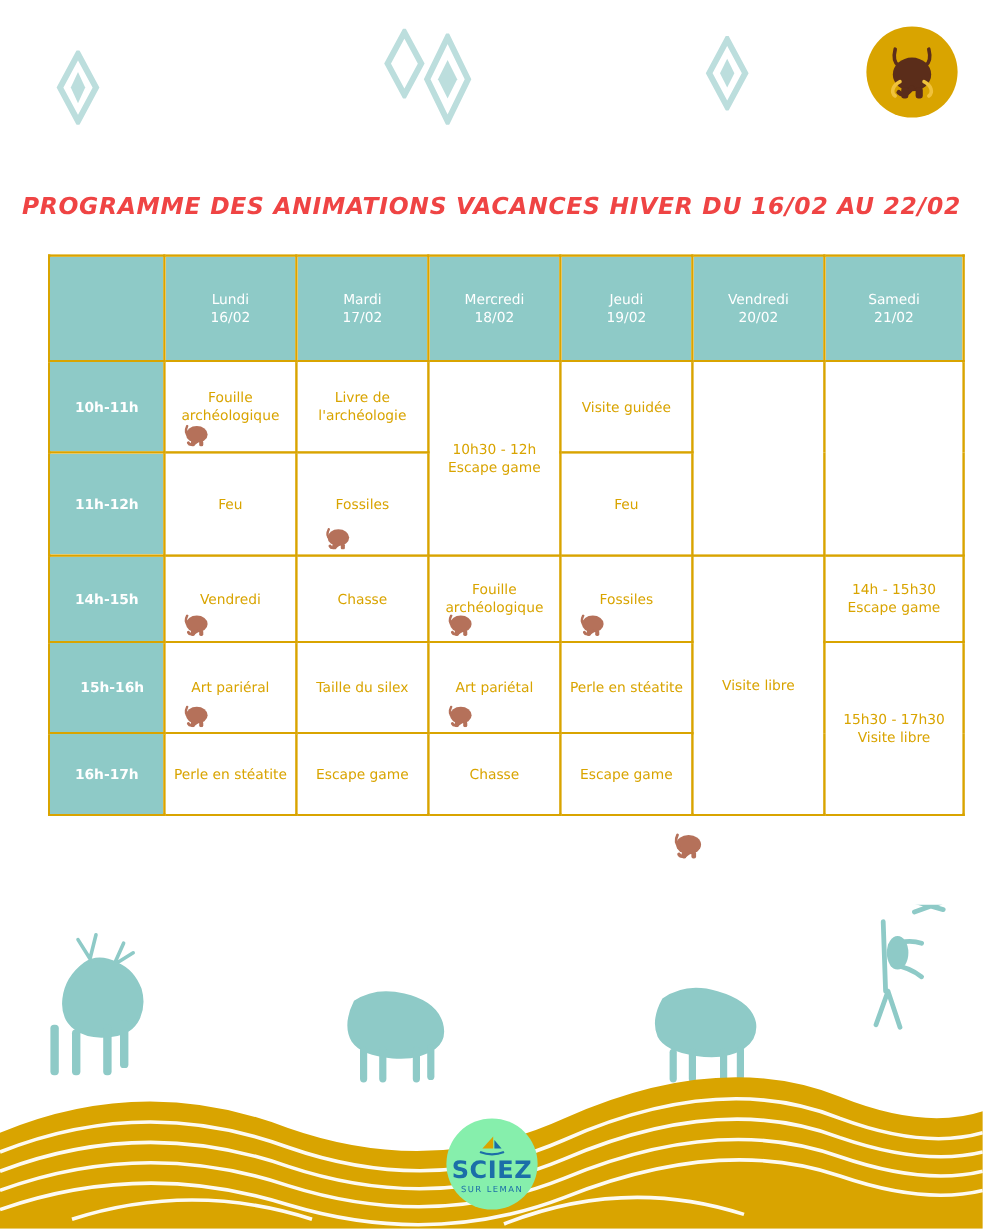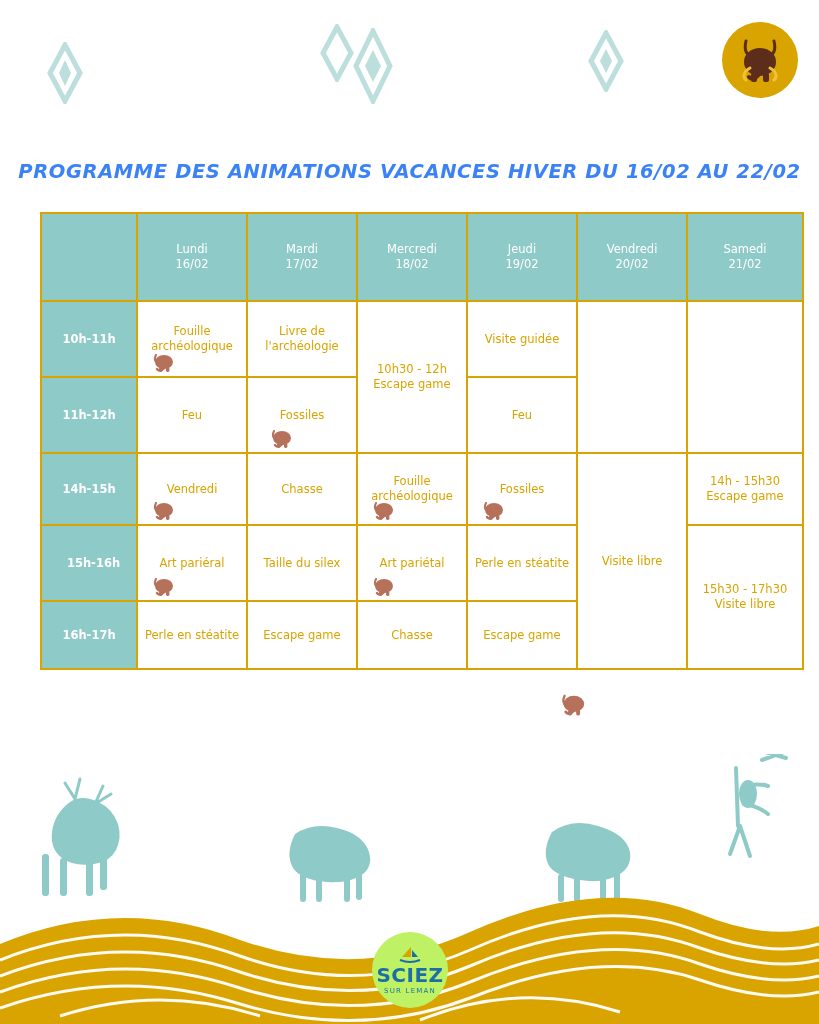--- a/index.html
+++ b/index.html
@@ -18,21 +18,21 @@
     top: 22px; left: 722px;
     width: 76px; height: 76px;
     border-radius: 50%;
     background: #d9a400;
     display: flex; align-items: center; justify-content: center;
   }
   .page-title {
     position: absolute;
     top: 160px; left: 0; width: 819px;
     text-align: center;
-    color: #3b82f6;
+    color: #ef4444;
     font-family: "DejaVu Sans", sans-serif;
     font-weight: bold;
     font-size: 19.5px;
     letter-spacing: 0.6px;
     font-style: italic;
   }
   .sched-wrap {
     position: absolute;
     top: 212px; left: 40px;
     width: 762px;
@@ -74,21 +74,21 @@
     font-size: 12.5px;
     line-height: 1.35;
   }
   .legend-text { padding-top: 2px; }
   .footer { position: absolute; left: 0; bottom: 0; width: 819px; height: 270px; }
   .logo-badge {
     position: absolute;
     left: 372px; bottom: 16px;
     width: 76px; height: 76px;
     border-radius: 50%;
-    background: #bef264;
+    background: #86efac;
     display: flex; flex-direction: column;
     align-items: center; justify-content: center;
     color: #1b6ea8;
   }
   .logo-main { font-weight: bold; font-size: 20px; letter-spacing: 0.5px; line-height: 1; }
   .logo-sub { font-size: 7px; letter-spacing: 1.2px; margin-top: 2px; }
 </style>
 </head>
 <body>
 
@@ -180,21 +180,21 @@
         <svg class="mini-mam" width="26" height="18" viewBox="0 0 26 18" style="left:auto;right:10px;bottom:6px;opacity:0;">
           <ellipse cx="12" cy="8" rx="9" ry="7" fill="#b5715a"></ellipse>
         </svg>
       </td>
       <td>Visite guidée</td>
       <td rowspan="2"></td>
       <td rowspan="2"></td>
     </tr>
 
     <tr>
-      <td class="time-cell" style="height:76px;">11h-12h</td>
+      <td class="time-cell" style="height:86px;">11h-12h</td>
       <td>Feu</td>
       <td>
         <span>Fossiles</span>
         <svg class="mini-mam" width="26" height="18" viewBox="0 0 26 18" style="left:22px;">
           <ellipse cx="12" cy="8" rx="9" ry="7" fill="#b5715a"></ellipse>
           <path d="M12 14 C9 17 6 17 5 15" stroke="#b5715a" stroke-width="2.5" fill="none" stroke-linecap="round"></path>
           <rect x="7" y="13" width="3.4" height="5" rx="1.4" fill="#b5715a"></rect>
           <rect x="14" y="13" width="3.4" height="5" rx="1.4" fill="#b5715a"></rect>
           <path d="M4 1 C2 5 3 8 5 9" stroke="#b5715a" stroke-width="2" fill="none" stroke-linecap="round"></path>
         </svg>

